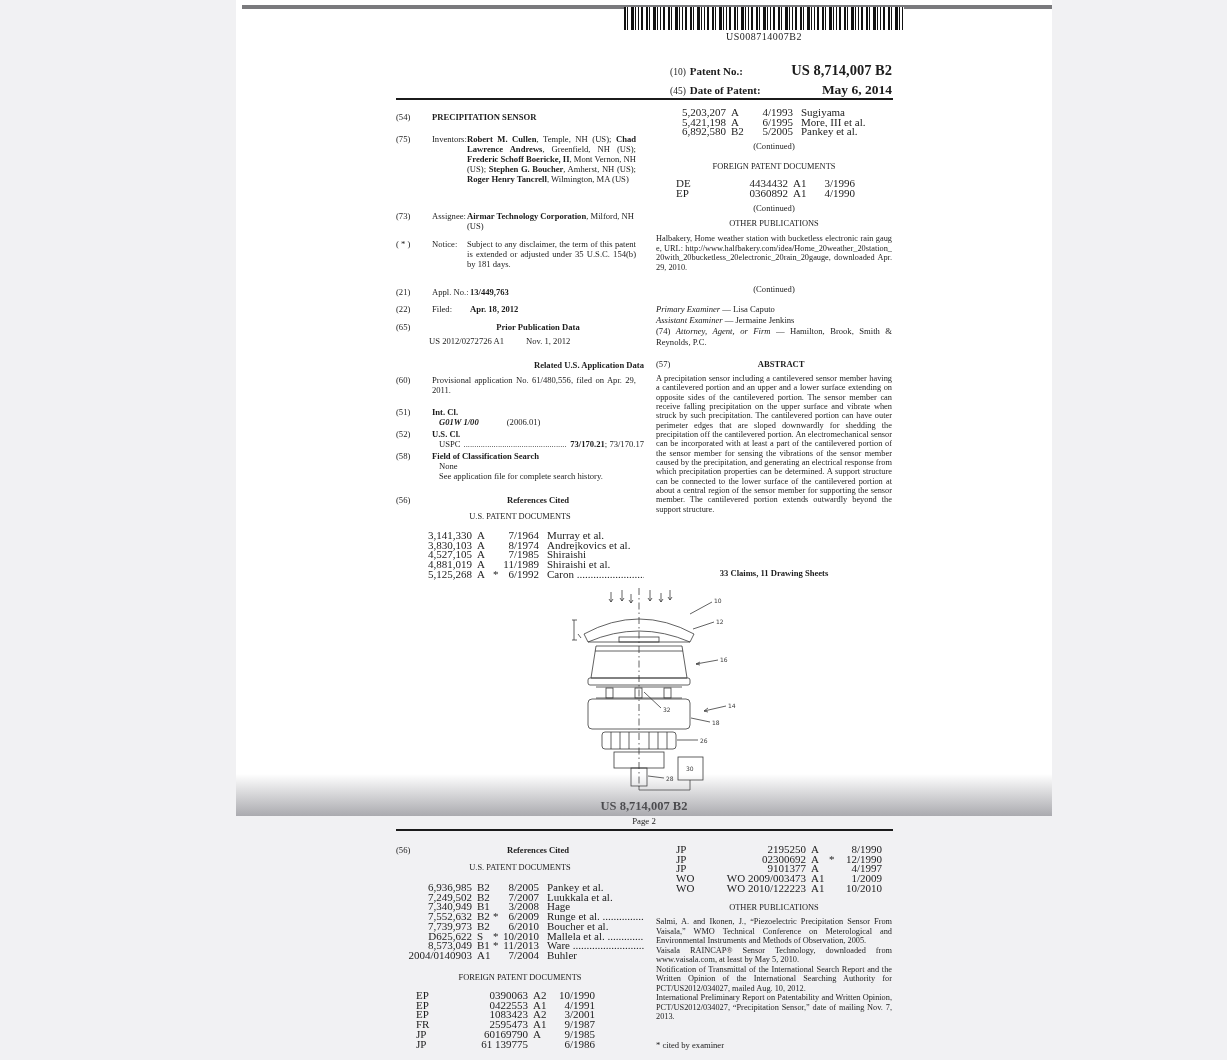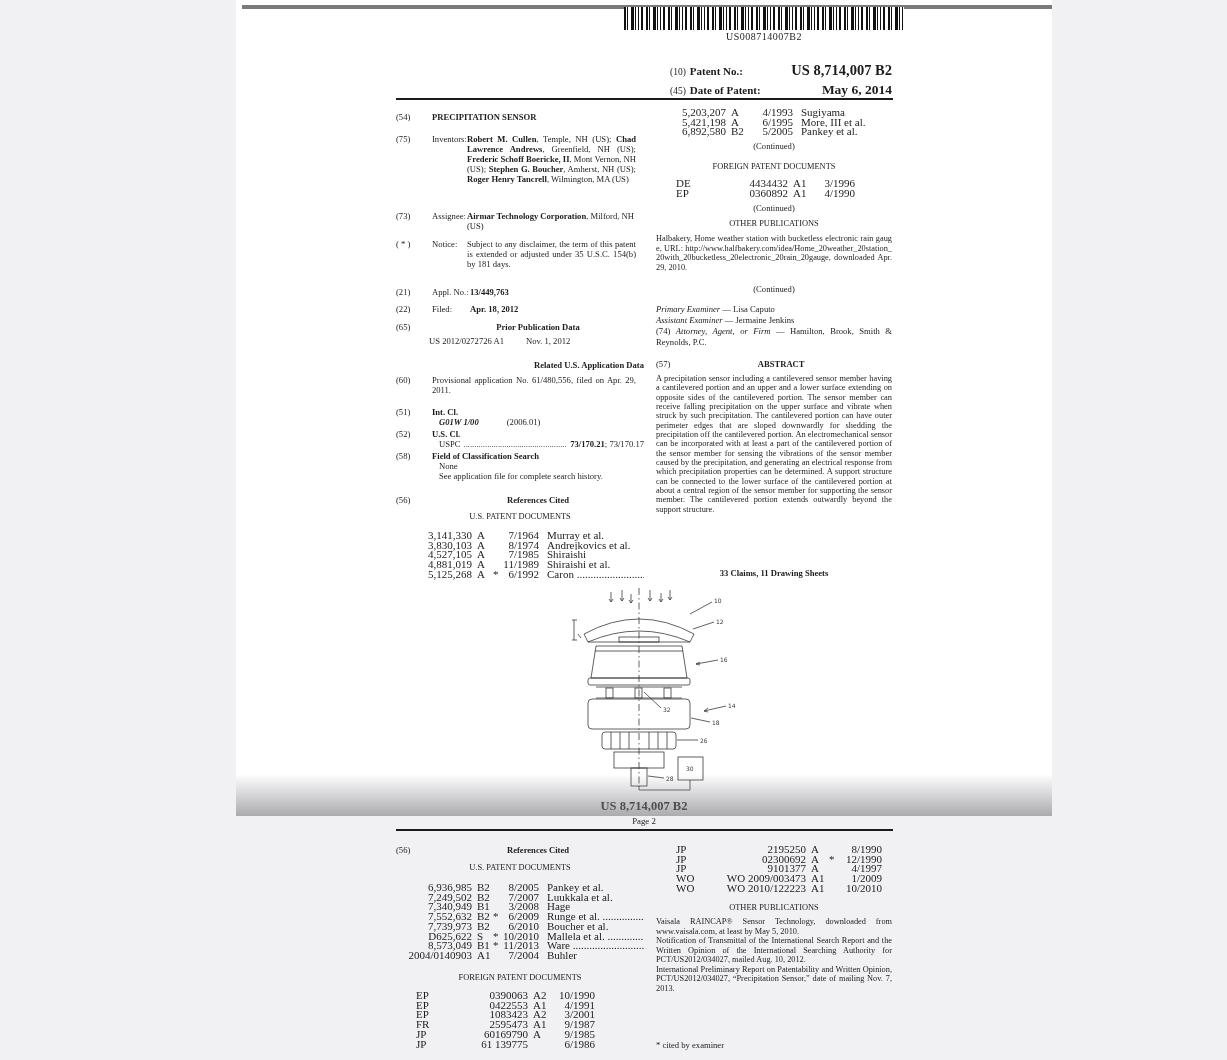--- a/index.html
+++ b/index.html
@@ -521,20 +521,21 @@
           <span class="f-kind">A1</span>
           <span class="f-star"></span>
           <span class="f-date">10/2010</span>
         </div>
       </div>
 
     <div class="abs ctr" style="left:0;top:903px;width:236px;font-size:8.4px;">OTHER PUBLICATIONS</div>
 
     <div class="abs" style="left:0;top:917px;width:236px;">
 
+    <p class="pub">Salmi, A. and Ikonen, J., “Piezoelectric Precipitation Sensor From Vaisala,” WMO Technical Conference on Meterological and Environmental Instruments and Methods of Observation, 2005.</p>
         <p class="pub">Vaisala RAINCAP® Sensor Technology, downloaded from www.vaisala.com, at least by May 5, 2010.</p>
         <p class="pub">Notification of Transmittal of the International Search Report and the Written Opinion of the International Searching Authority for PCT/US2012/034027, mailed Aug. 10, 2012.</p>
         <p class="pub">International Preliminary Report on Patentability and Written Opinion, PCT/US2012/034027, “Precipitation Sensor,” date of mailing Nov. 7, 2013.</p>
       </div>
 
     <div class="abs" style="left:0;top:1040px;width:236px;">* cited by examiner</div>
   </div>
 
   <div class="page-bottom-shadow"></div>
 </div>

